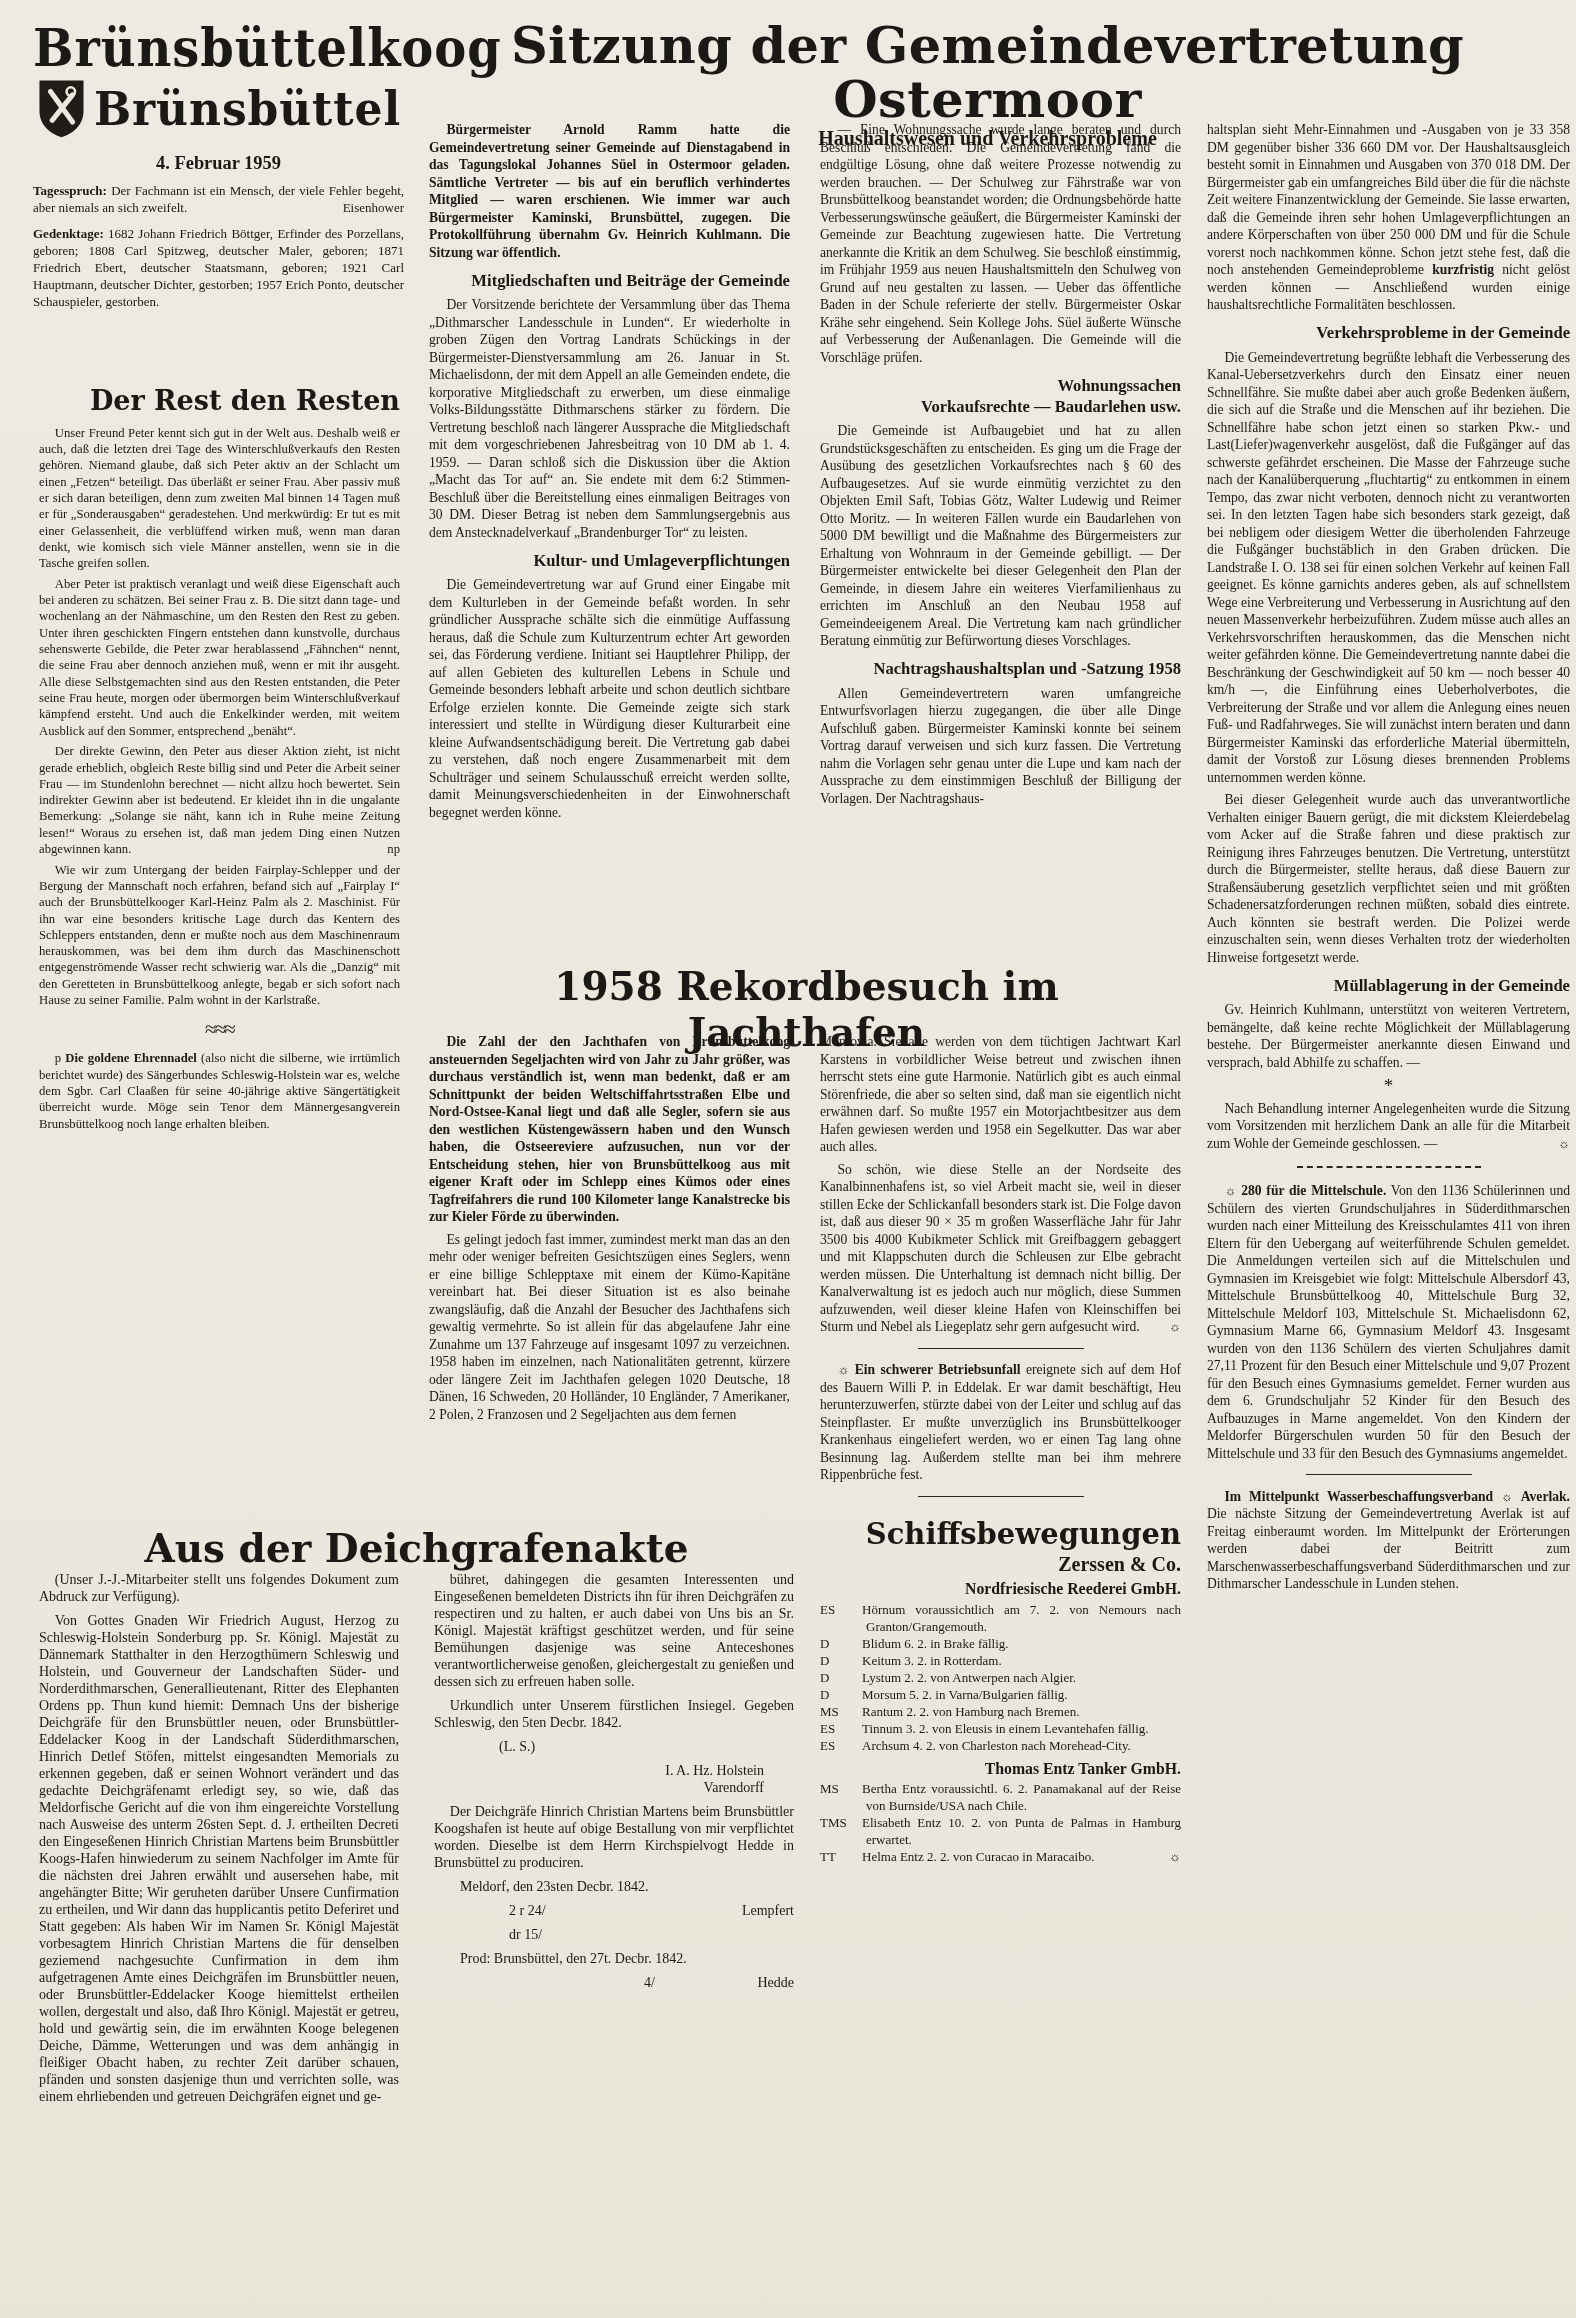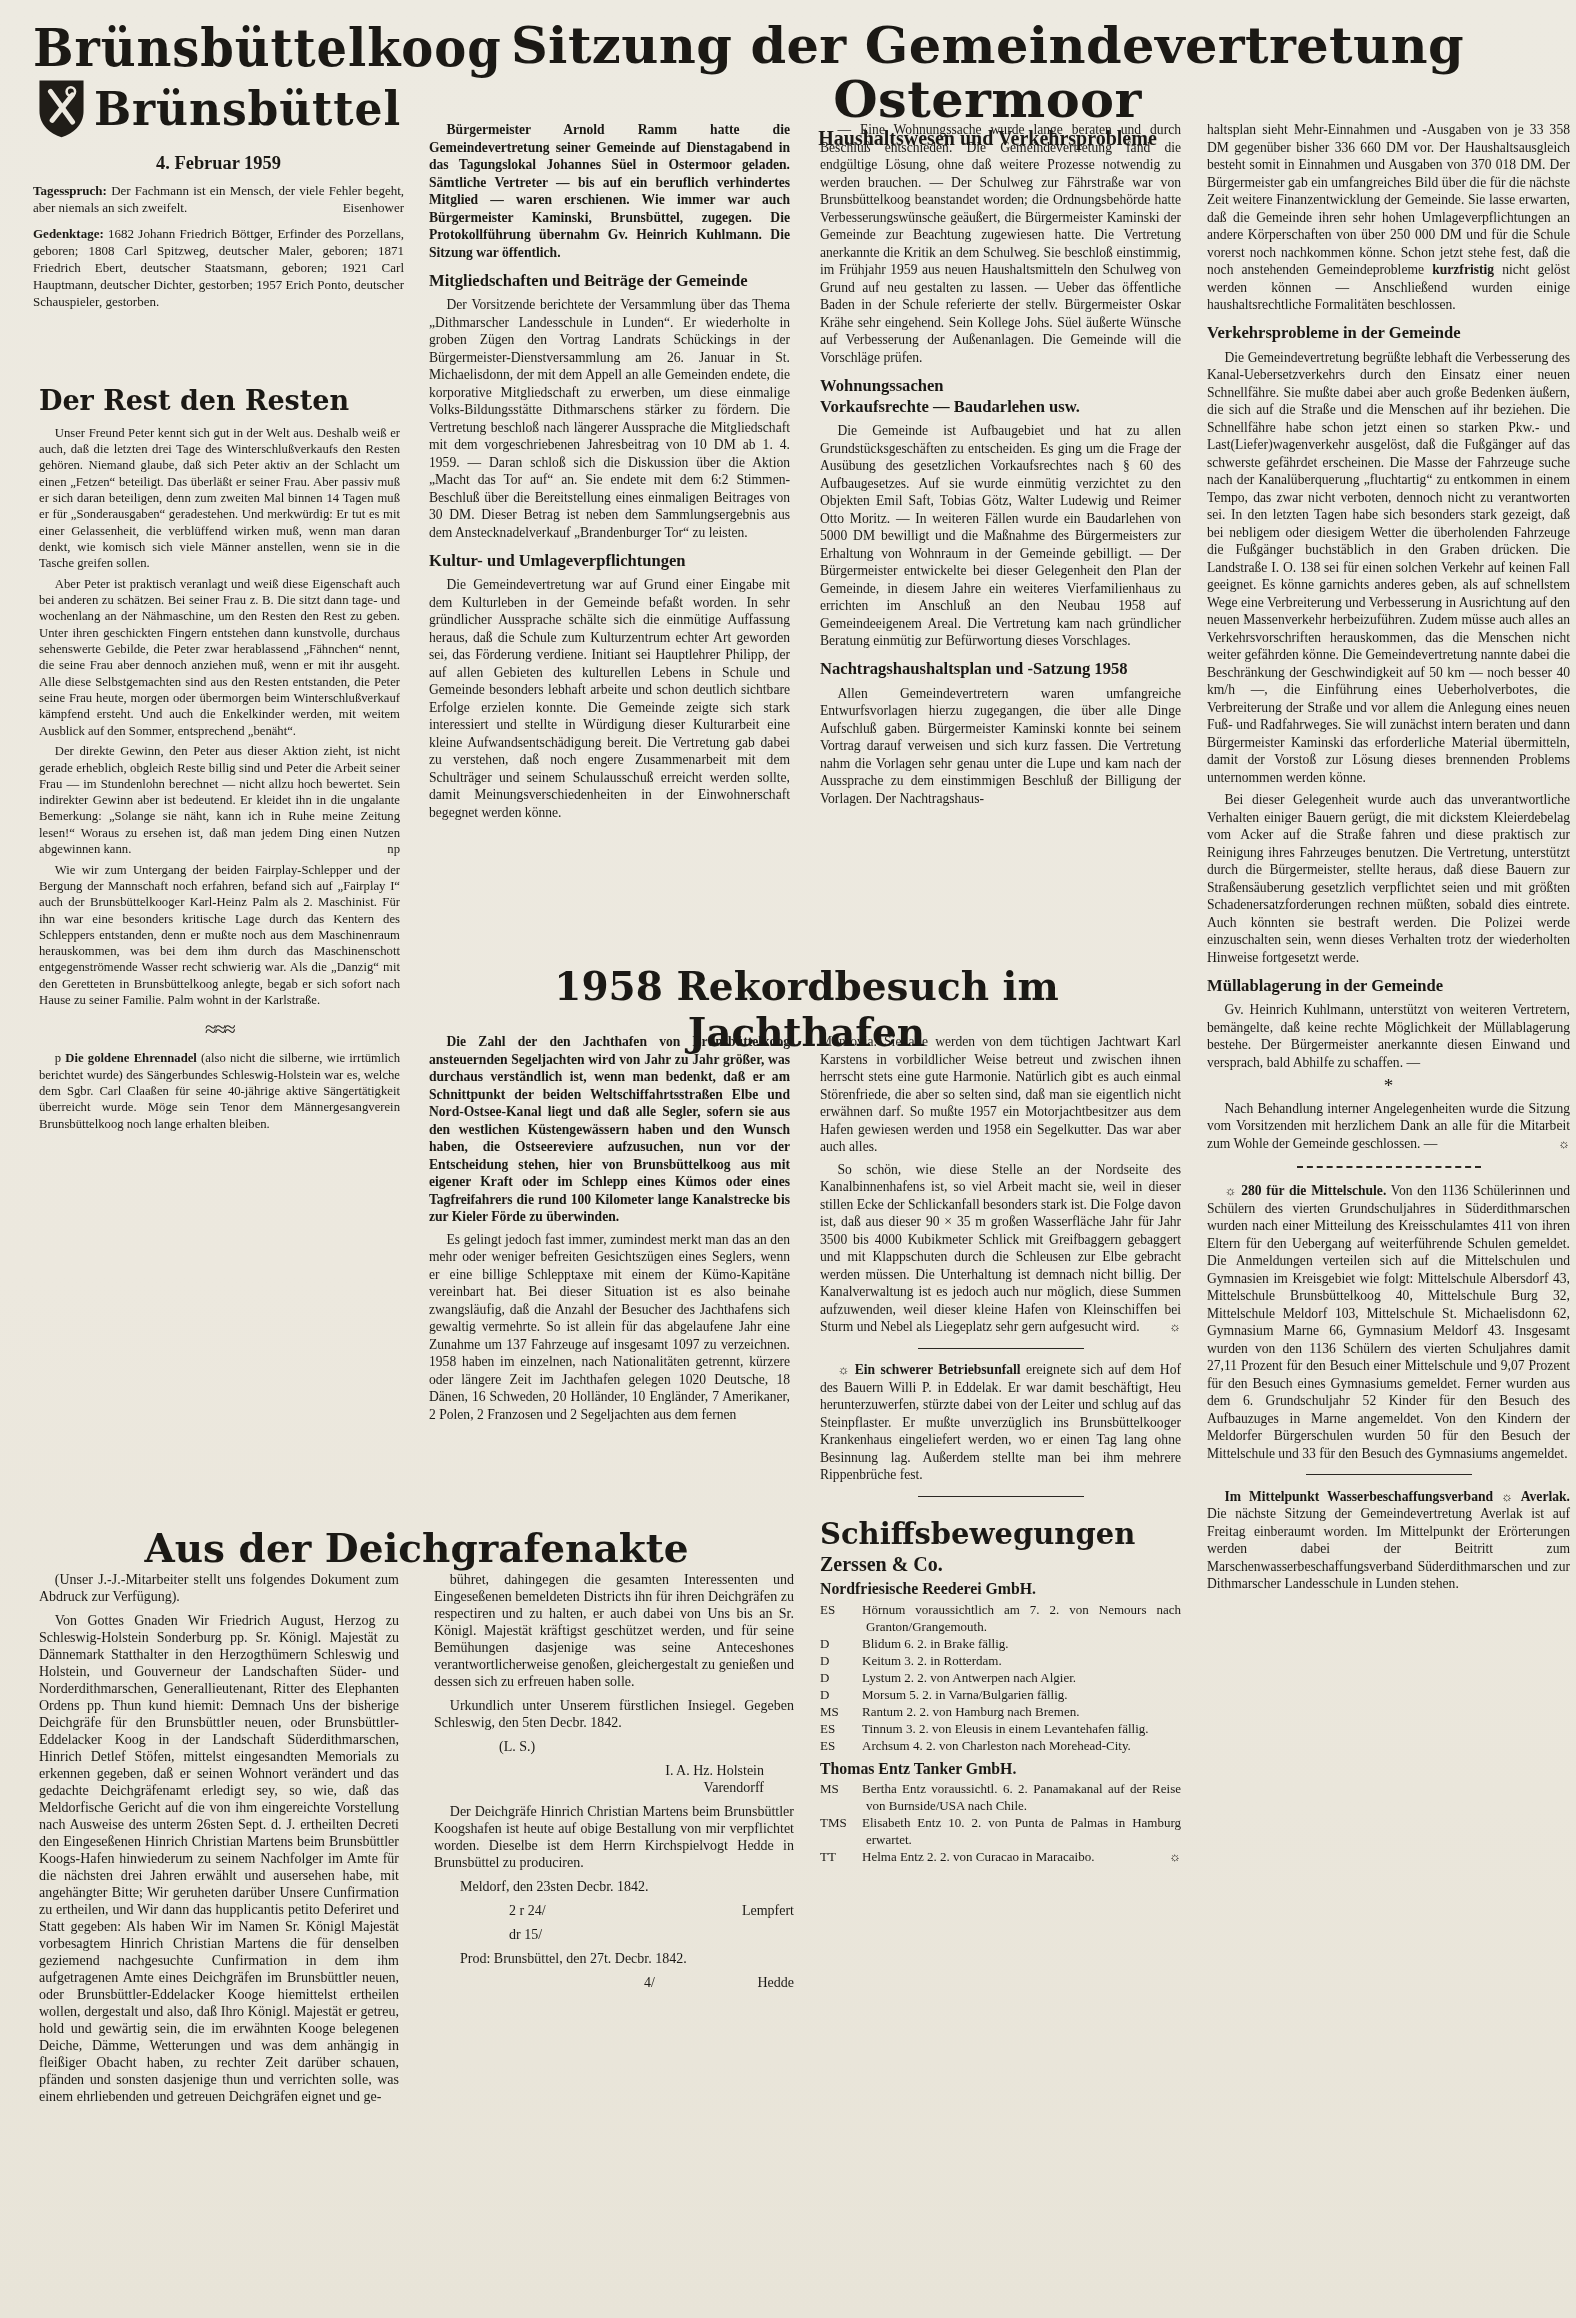--- a/index.html
+++ b/index.html
@@ -21,21 +21,21 @@
   .right-sig{float:right;font-weight:normal;}
   
   .headline{left:405px;top:17.5px;width:1165px;text-align:center;}
   .headline h1{font-family:"DejaVu Serif",serif;font-size:51px;line-height:54px;margin:0;
                font-weight:bold;letter-spacing:0.4px;}
   .headline .sub{font-weight:bold;font-size:20px;line-height:25.4px;margin-top:7px;}
   
   .col{width:361px;font-size:13.6px;line-height:17.5px;text-align:justify;}
   .col p{margin:0 0 5.3px 0;text-indent:17.5px;}
   .col p.noind{text-indent:0;}
-  .hc{font-weight:bold;text-align:left;text-indent:0 !important;}
+  .hc{font-weight:bold;text-align:right;text-indent:0 !important;}
   .h-sec{font-size:16.6px;line-height:21px;margin:8.8px 0 5.3px 0;}
   .h-art{font-size:27px;line-height:31px;margin:0 0 8.8px 0;font-family:"DejaVu Serif",serif;}
   .h-art2{font-size:24.5px;line-height:29px;margin:15.8px 0 8.8px 0;font-family:"DejaVu Serif",serif;}
   .star{font-size:13px;}
   .star-r{float:right;text-indent:0;}
   .squiggle{text-align:center;font-size:21px;line-height:21px;margin:10.5px 0;letter-spacing:-1.8px;}
   .rule-short{width:166px;border-top:1.8px solid #2a2722;margin:12.3px auto;}
   .rule-dash{width:184px;border-top:2.6px dashed #2a2722;margin:14px auto;}
   .ast-div{text-align:center;font-size:19px;margin:5.3px 0;}
   

